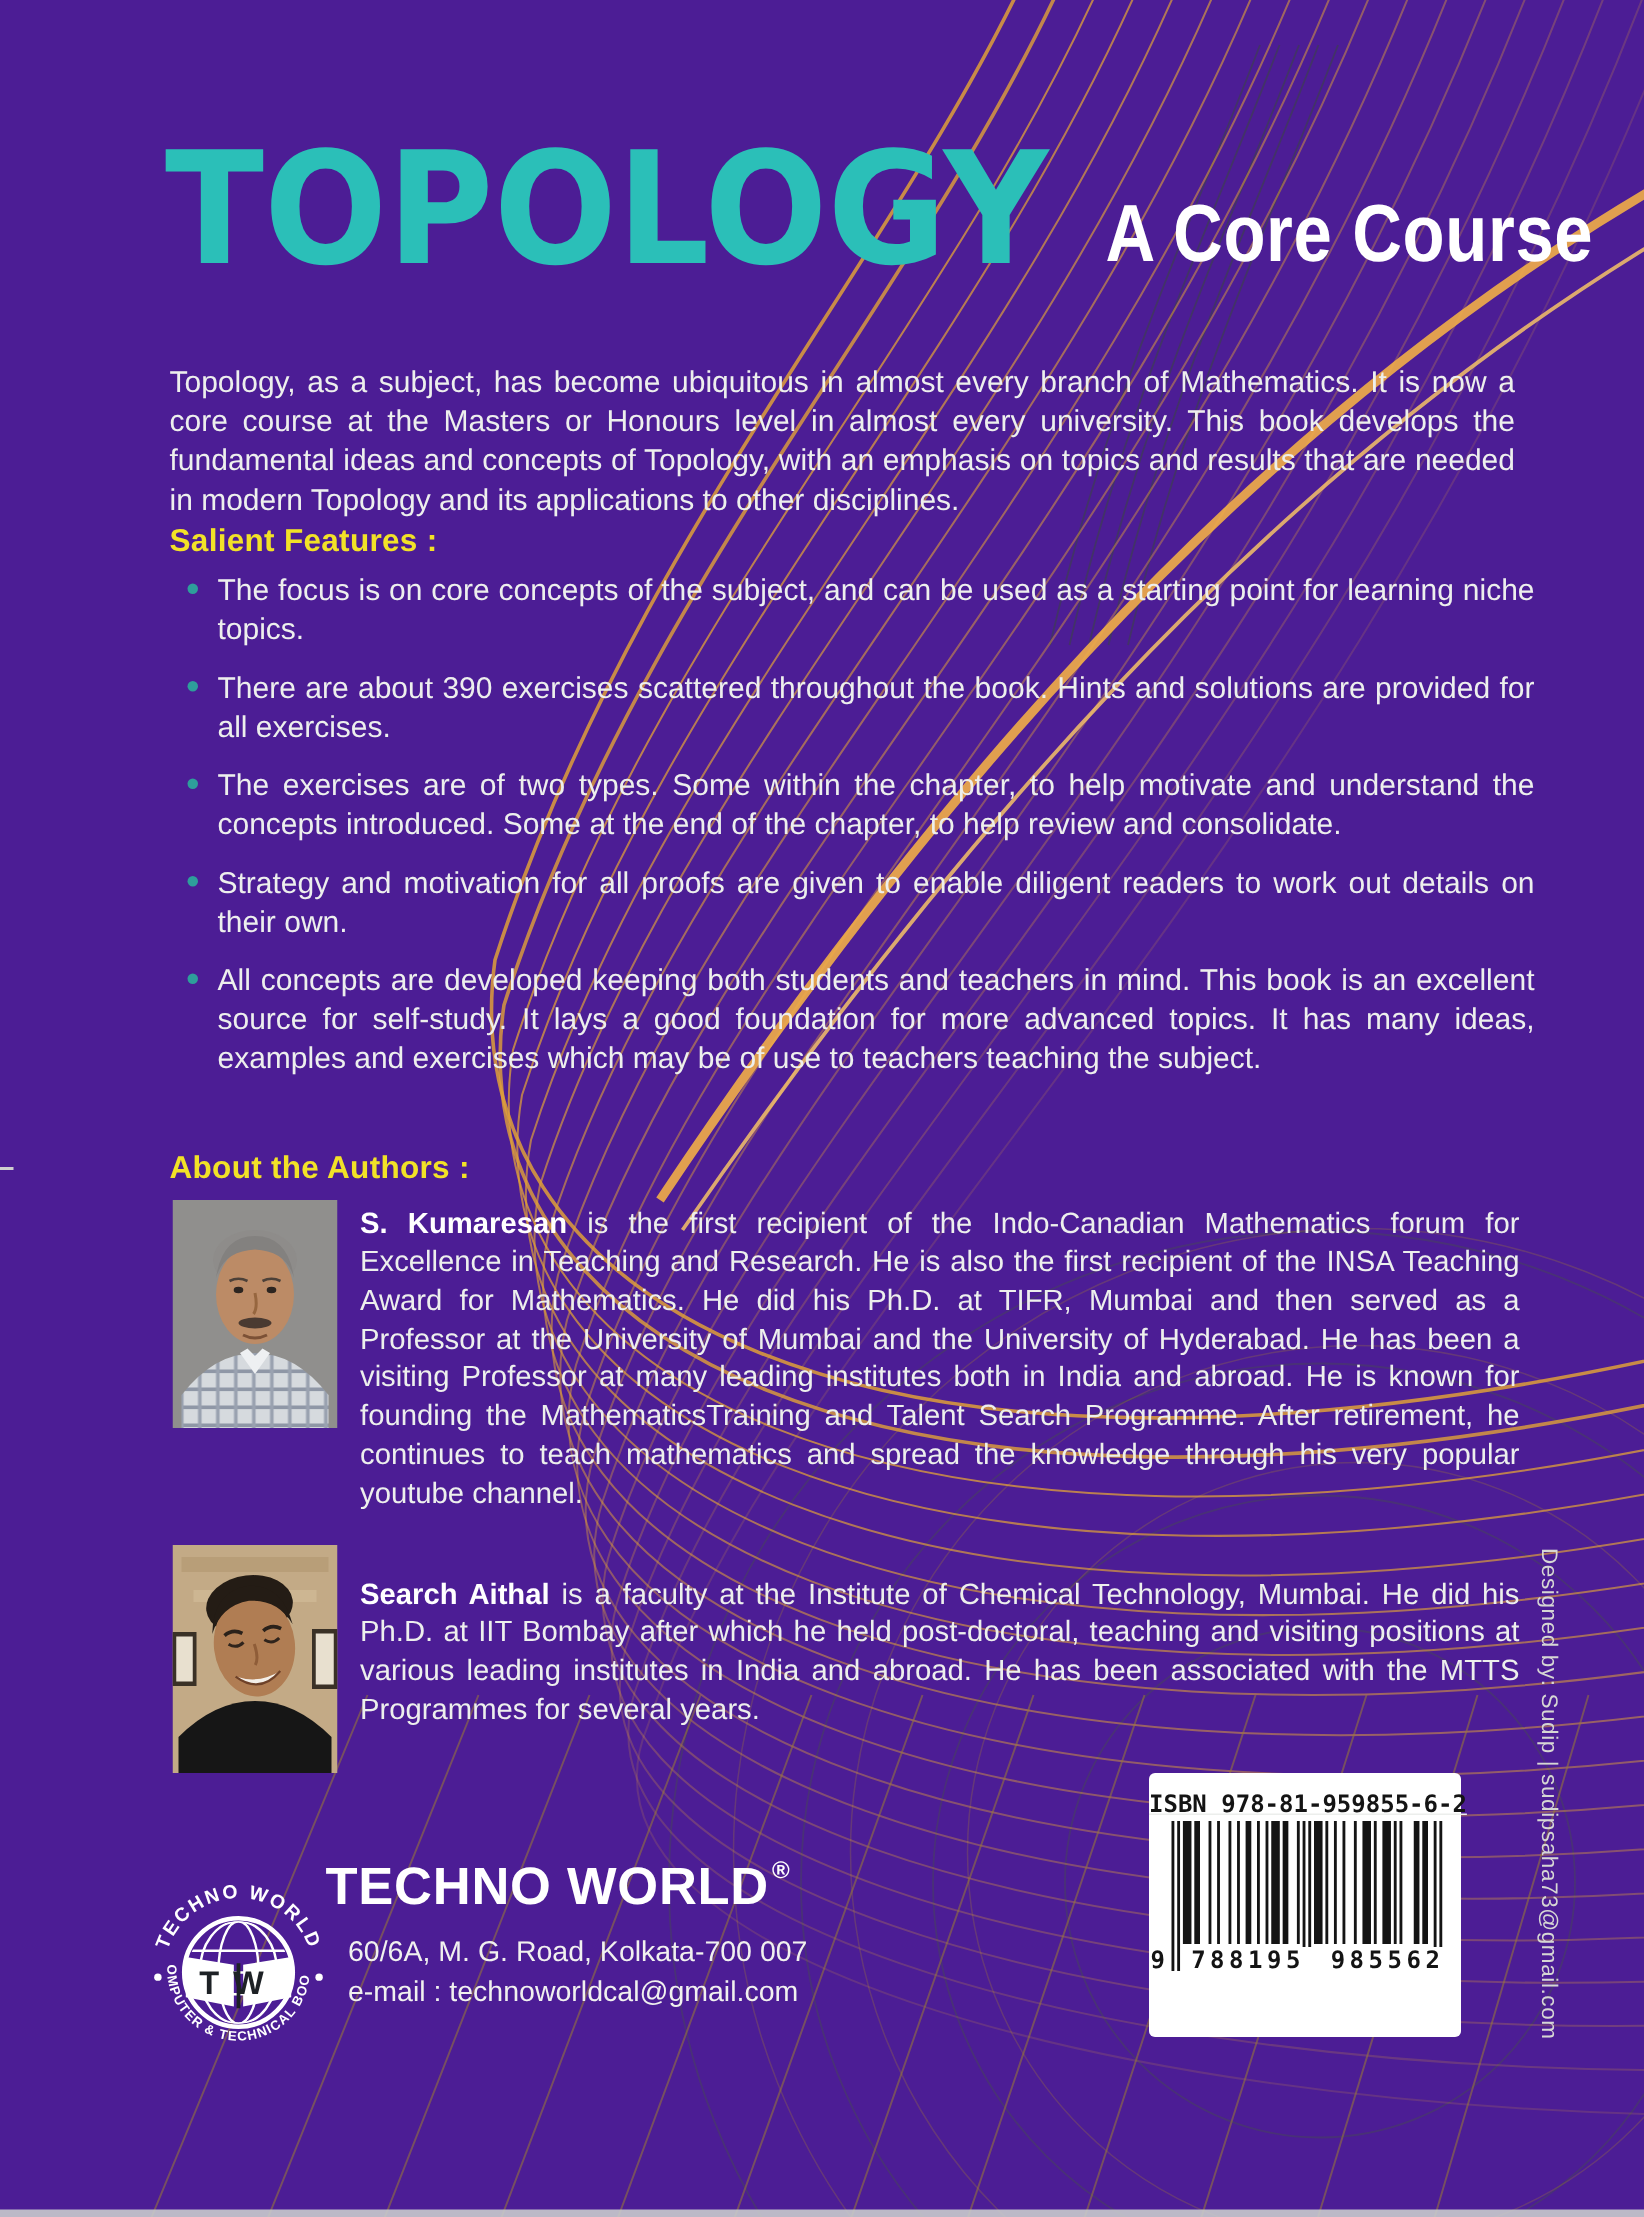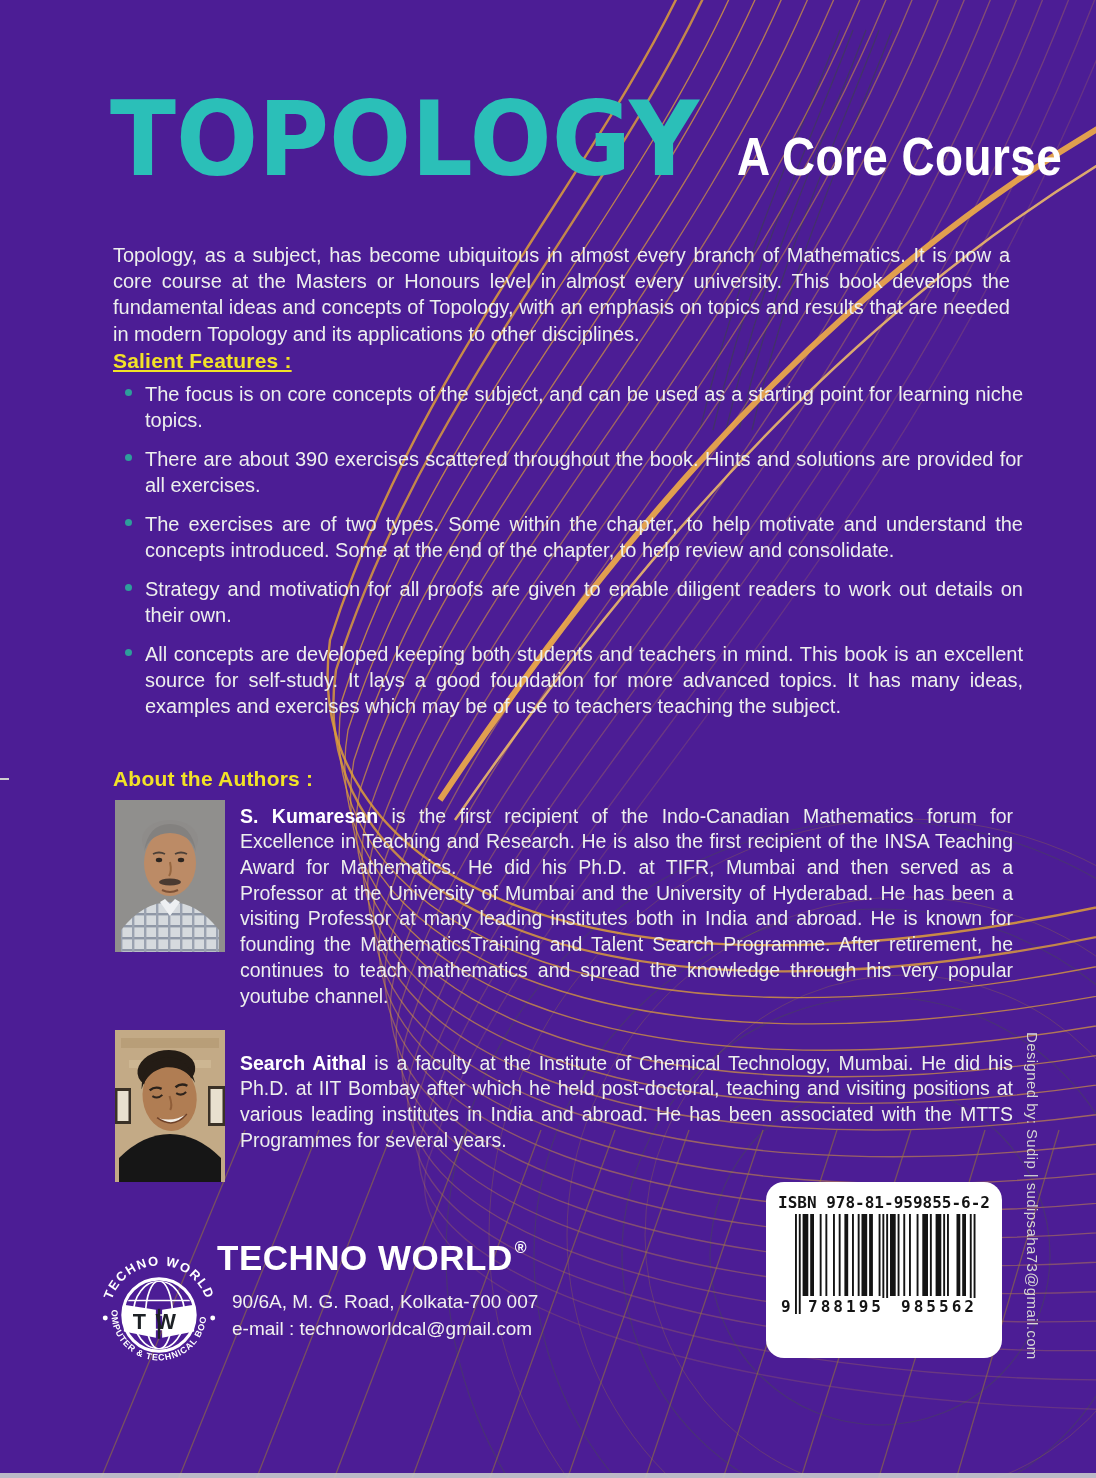--- a/index.html
+++ b/index.html
@@ -23,21 +23,21 @@
   }
 
   .intro{
     position:absolute;left:113px;top:222px;width:897px;
     font-size:20px;line-height:1.31;text-align:justify;color:#edefed;
   }
 
   .sec-heading{
     position:absolute;left:113px;font-size:21px;font-weight:bold;color:#f2e227;letter-spacing:.2px;
   }
-  .features-heading{top:349px;text-decoration:underline;}
+  .features-heading{top:349px;}
   .features-list{
     position:absolute;left:122px;top:381px;width:901px;list-style:none;margin:0;padding:0;
   }
   .features-list li{
     position:relative;padding-left:23px;margin-bottom:13px;
     font-size:20px;line-height:1.3;text-align:justify;color:#edefed;
   }
   .features-list .dot{
     position:absolute;left:3px;top:8px;width:7px;height:7px;border-radius:50%;background:#2e9e9b;
   }
@@ -58,22 +58,22 @@
   .publisher-logo{position:absolute;left:97px;top:1253px;width:124px;height:124px;}
   .pub-name{
     position:absolute;left:217px;top:1238px;font-size:35px;font-weight:bold;color:#ffffff;
     letter-spacing:.5px;white-space:nowrap;
   }
   .pub-name sup{font-size:16px;position:relative;top:-4px;left:2px;}
   .pub-lines{position:absolute;left:232px;top:1288px;font-size:19px;line-height:1.44;color:#f1f1ef;}
 
   
   .isbn-card{
-    position:absolute;left:766px;top:1182px;width:236px;height:176px;background:#ffffff;
-    border-radius:18px;z-index:3;
+    position:absolute;left:766px;top:1182px;width:208px;height:176px;background:#ffffff;
+    border-radius:4px;z-index:3;text-decoration:underline;
   }
   .isbn-label{
     margin-top:11px;text-align:center;font-family:"DejaVu Sans Mono",monospace;
     font-weight:bold;font-size:16px;color:#141414;letter-spacing:0px;white-space:nowrap;
   }
   .barcode-wrap{position:relative;width:206px;margin:2px auto 0;height:126px;}
   .bc-digits{
     position:absolute;left:0;top:84px;width:100%;display:flex;align-items:flex-start;
     font-family:"DejaVu Sans Mono",monospace;font-weight:bold;font-size:16px;color:#141414;
   }
@@ -240,21 +240,21 @@
       </g>
       <path d="M26 50 L57 55 L57 82 L26 76 Z" fill="#ffffff"></path>
       <path d="M94 50 L63 55 L63 82 L94 76 Z" fill="#ffffff"></path>
       <line x1="60" y1="54" x2="60" y2="83" stroke="#1d2125" stroke-width="2.4"></line>
       <text x="60" y="74" text-anchor="middle" font-family="Liberation Sans, sans-serif" font-size="21" font-weight="bold" fill="#1d2125" letter-spacing="9">TW</text>
     </svg>
 
     <div class="pub-name"><span>TECHNO WORLD</span><sup>®</sup></div>
 
     <div class="pub-lines">
-      <div>90/6A, M. G. Road, Kolkata-700 007</div>
+      <div>60/6A, M. G. Road, Kolkata-700 007</div>
       <div>e-mail : technoworldcal@gmail.com</div>
     </div>
 
     <div class="isbn-card">
       <div class="isbn-label">ISBN 978-81-959855-6-2</div>
       <div class="barcode-wrap">
         <svg id="barcode-svg" width="206" height="104" viewBox="0 0 206 104" xmlns="http://www.w3.org/2000/svg">
             <rect x="14.00" y="0" width="1.90" height="100" fill="#141414"></rect>
             <rect x="17.80" y="0" width="1.90" height="100" fill="#141414"></rect>
             <rect x="21.60" y="0" width="5.70" height="82" fill="#141414"></rect>

